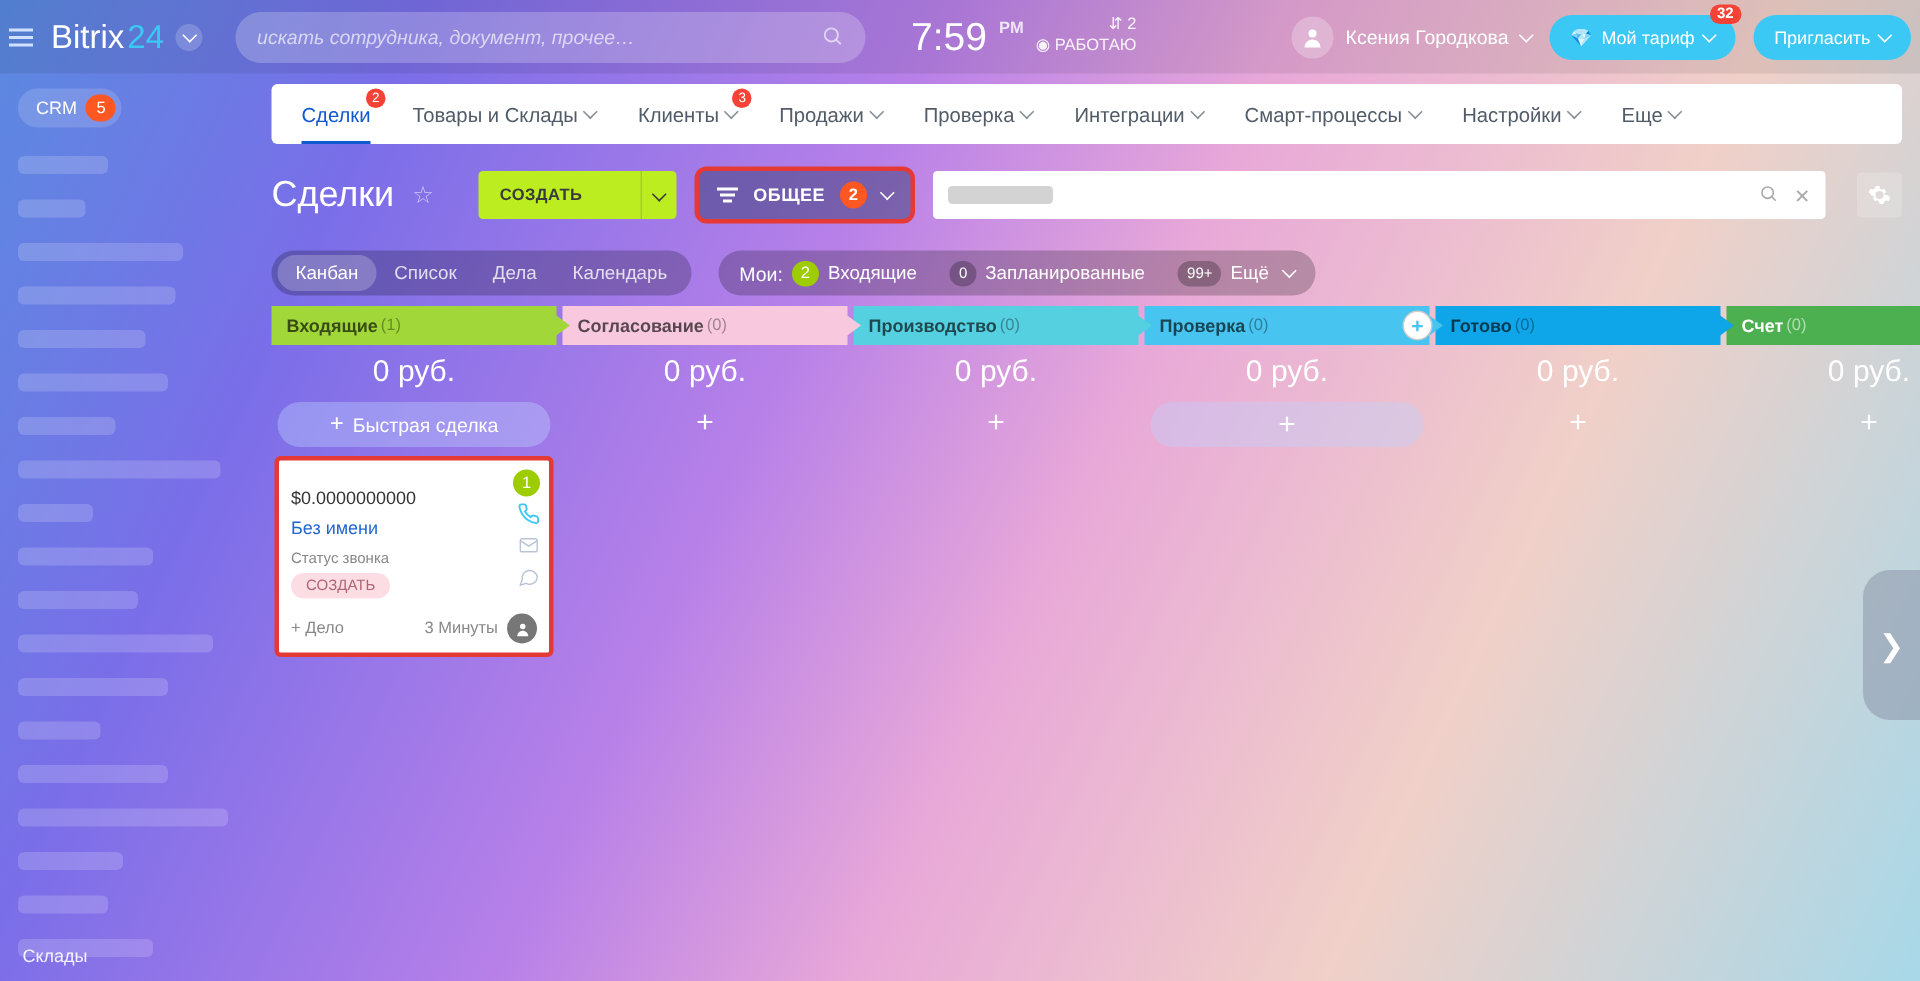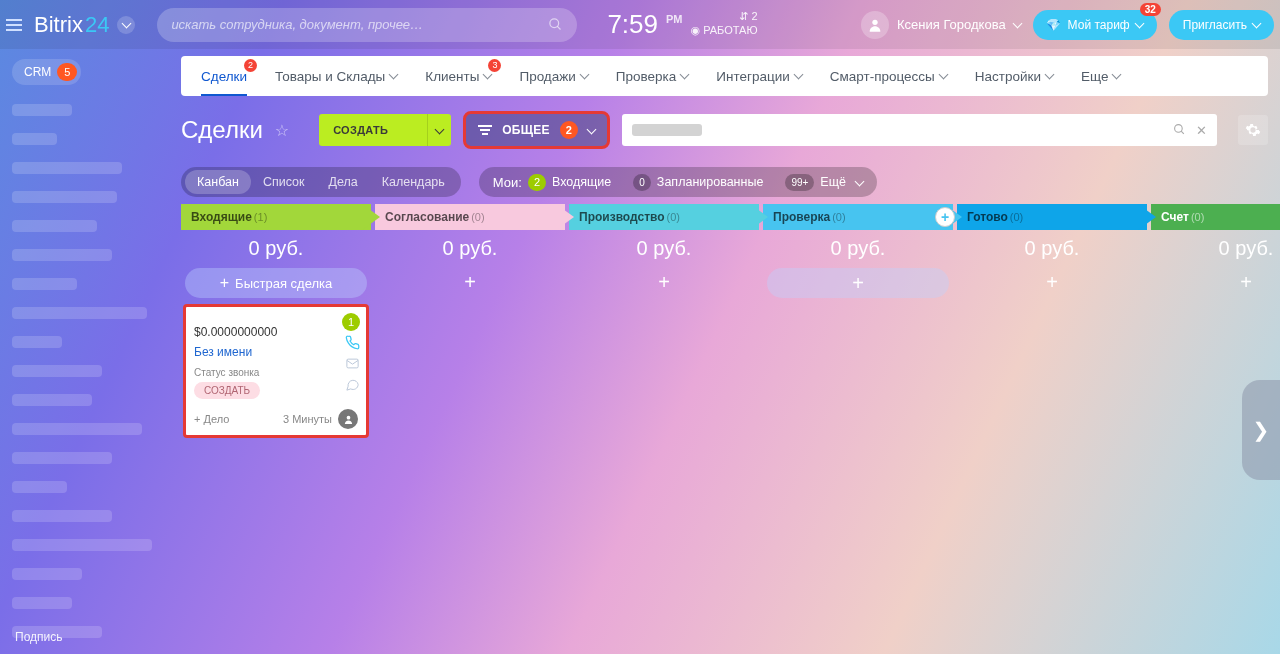--- a/index.html
+++ b/index.html
@@ -220,21 +220,21 @@
   <div class="nav-item">
       <div class="nav-blur" style="width:70px"></div>
     </div>
   <div class="nav-item">
       <div class="nav-blur" style="width:60px"></div>
     </div>
   <div class="nav-item">
       <div class="nav-blur" style="width:90px"></div>
     </div>
 </div>
-<div class="bottom-sign">Подпись</div>
+<div class="bottom-sign">Склады</div>
 
 <div class="tabs-bar" id="tabs-bar">
     <div class="tab active">
       <span>Сделки</span>
       <span class="tab-badge">2</span>
     </div>
     <div class="tab">
       <span>Товары и Склады</span>
       <span class="tab-chev chev-down"></span>
     </div>

